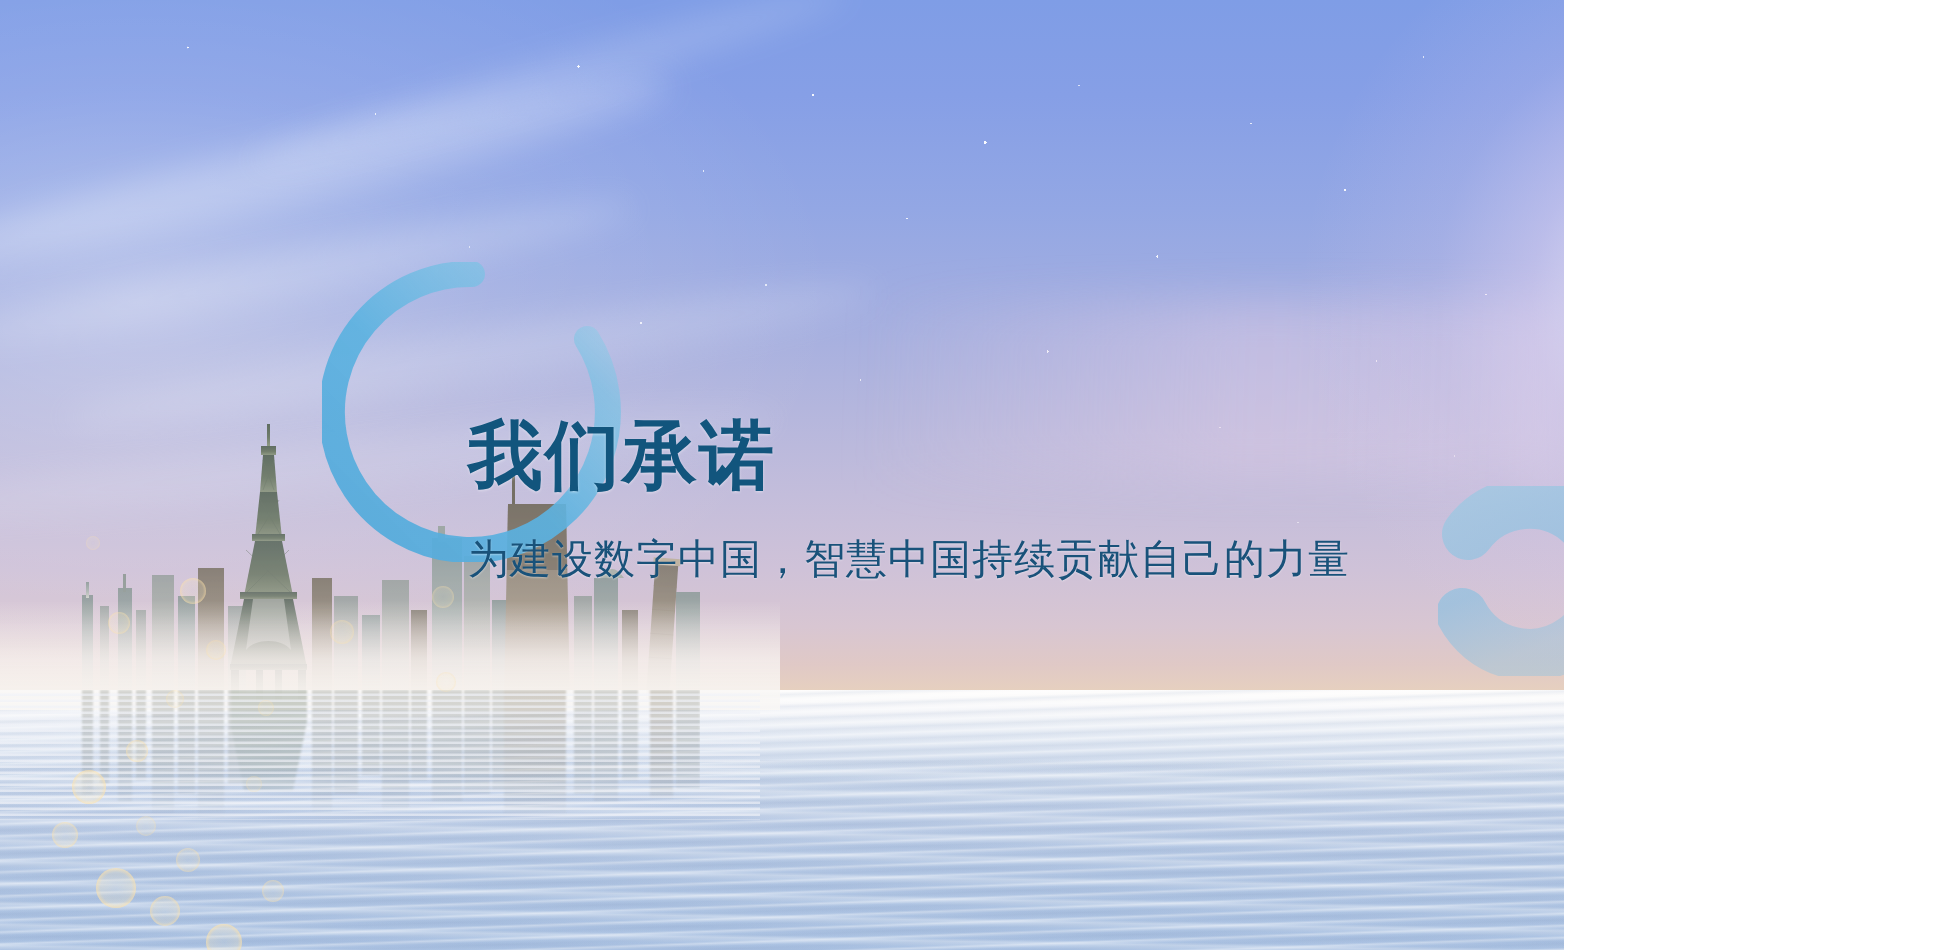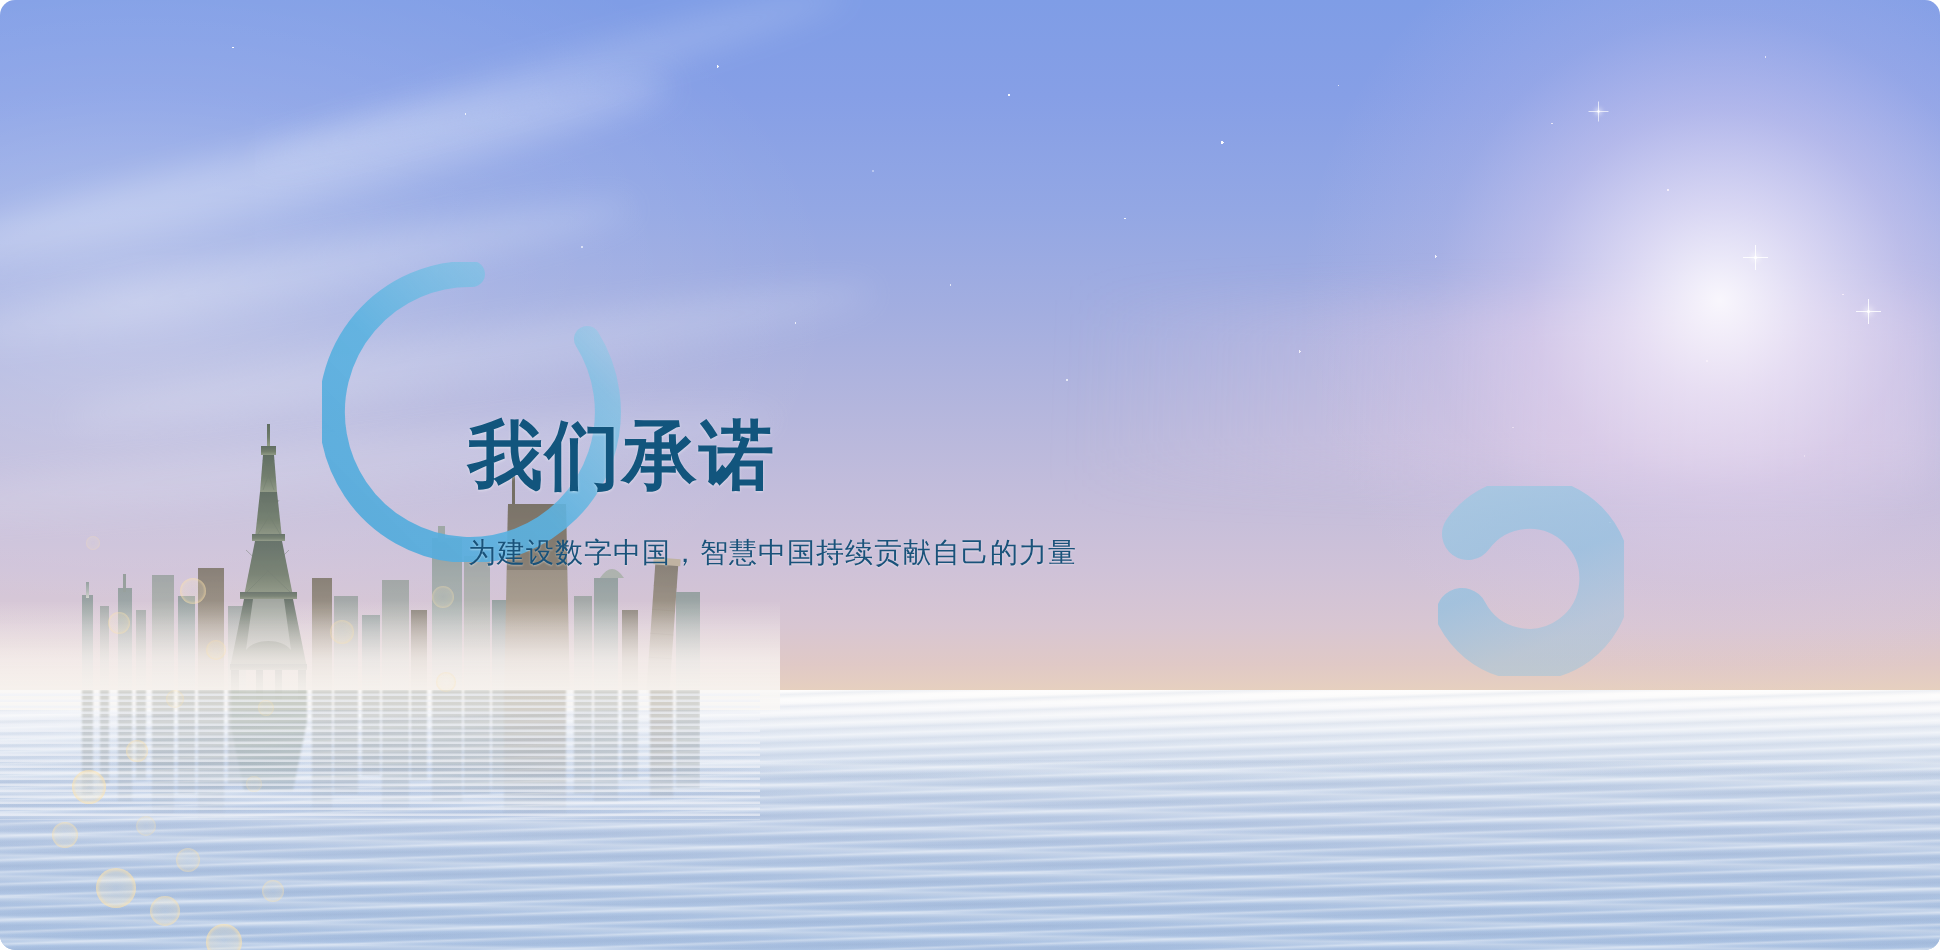--- a/index.html
+++ b/index.html
@@ -1,20 +1,20 @@
 <!DOCTYPE html>
 <html><head>
 <meta charset="utf-8">
 <style>
   html,body{margin:0;padding:0;background:#fff;}
   body{font-family:"Liberation Sans","DejaVu Sans",sans-serif;}
 
   #banner{
     position:relative;
-    width:1940px;
+    width:1564px;
     height:950px;
     overflow:hidden;
     
     background:
       linear-gradient(180deg,
         #7f9de6 0%,
         #869fe6 10%,
         #93a7e4 22%,
         #a3aee0 33%,
         #b4b6dd 43%,
@@ -24,21 +24,20 @@
         #e0c9c6 70%,
         #e8d2bd 73.5%,
         #f0ddc2 75.5%,
         #f3e6d2 77%,
         #f0ebe4 78.5%,
         #e6e8ee 80%,
         #d7e0ee 84%,
         #c6d5e9 90%,
         #b7cbe6 96%,
         #aec5e4 100%);
-    border-radius: 15px;
   }
 
   
   .layer{position:absolute;inset:0;pointer-events:none;}
 
   
   #glow-right{
     background:
       radial-gradient(circle 420px at 1720px 300px,
         rgba(255,252,255,0.92) 0%,
@@ -238,21 +237,21 @@
     font-weight:bold;
     color:#12557d;
     letter-spacing:2px;
     line-height:1.0;
     margin:0;
     text-shadow:0 1px 3px rgba(255,255,255,.45);
     white-space:nowrap;
   }
   #subhead{
     margin:46px 0 0 0;
-    font-size:28px;
+    font-size:41px;
     font-weight:500;
     color:#19527a;
     letter-spacing:1px;
     line-height:1.0;
     white-space:nowrap;
     text-shadow:0 1px 2px rgba(255,255,255,.40);
   }
 </style>
 </head>
 <body>

